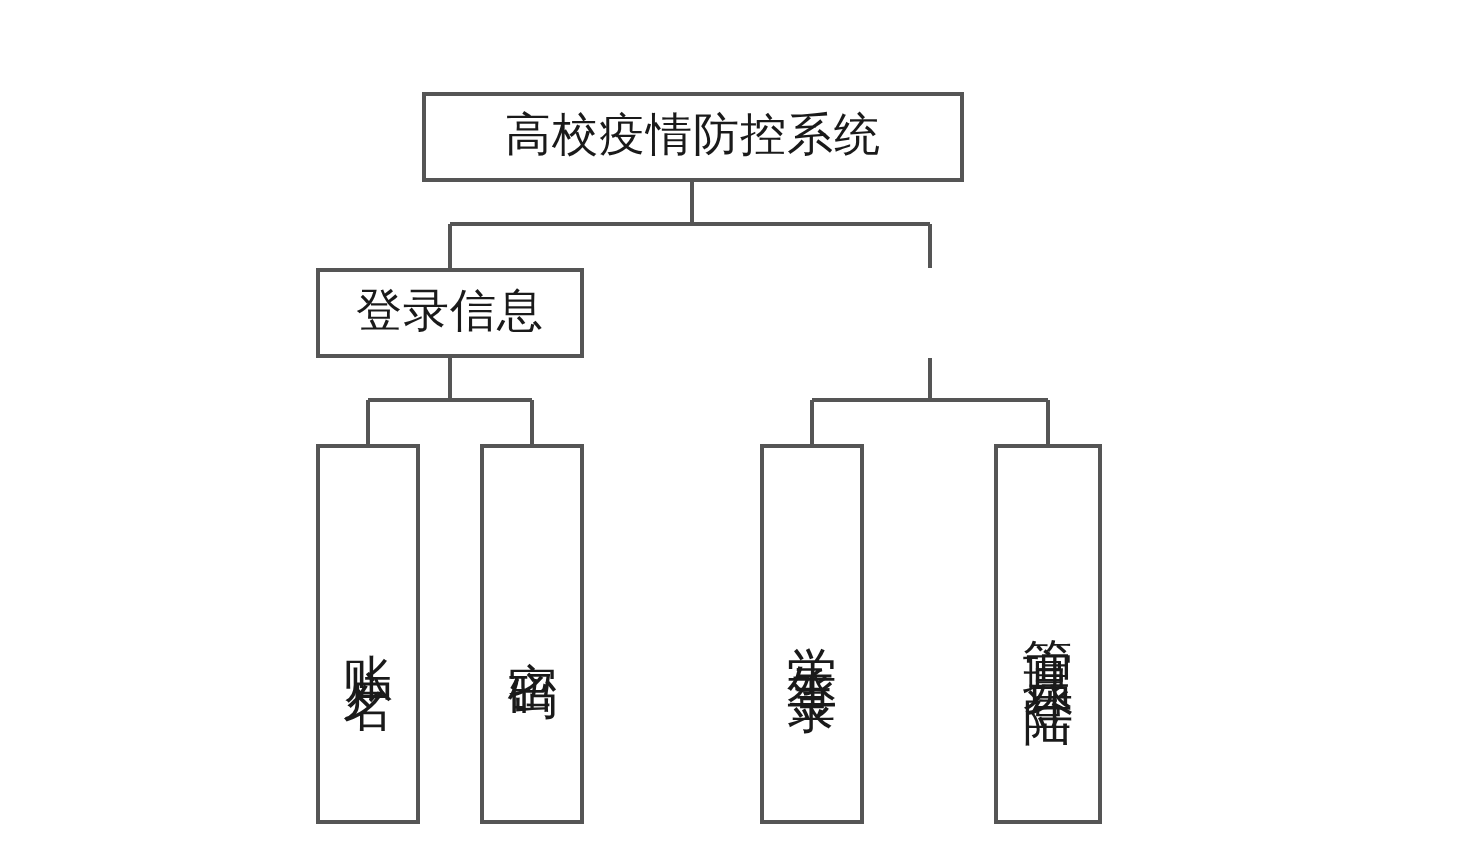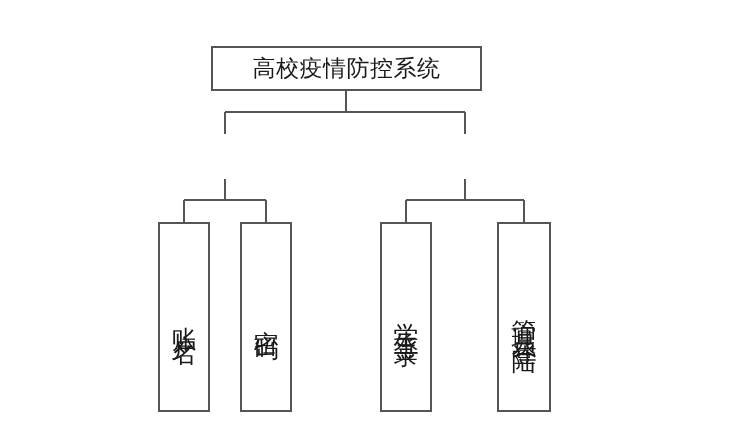--- a/index.html
+++ b/index.html
@@ -106,20 +106,23 @@
       <line x1="406" y1="200" x2="524" y2="200"></line>
       <line x1="406" y1="200" x2="406" y2="222"></line>
       <line x1="524" y1="200" x2="524" y2="222"></line>
     </g>
   </svg>
 
   <div class="node-box" id="node-root">
     <span class="node-label">高校疫情防控系统</span>
   </div>
 
+  <div class="node-box node-level2" id="node-login-info">
+    <span class="node-label">登录信息</span>
+  </div>
 
 
   <div class="node-box node-leaf" id="node-account-name">
     <span class="node-label">账户名</span>
   </div>
 
   <div class="node-box node-leaf" id="node-password">
     <span class="node-label">密码</span>
   </div>
 

